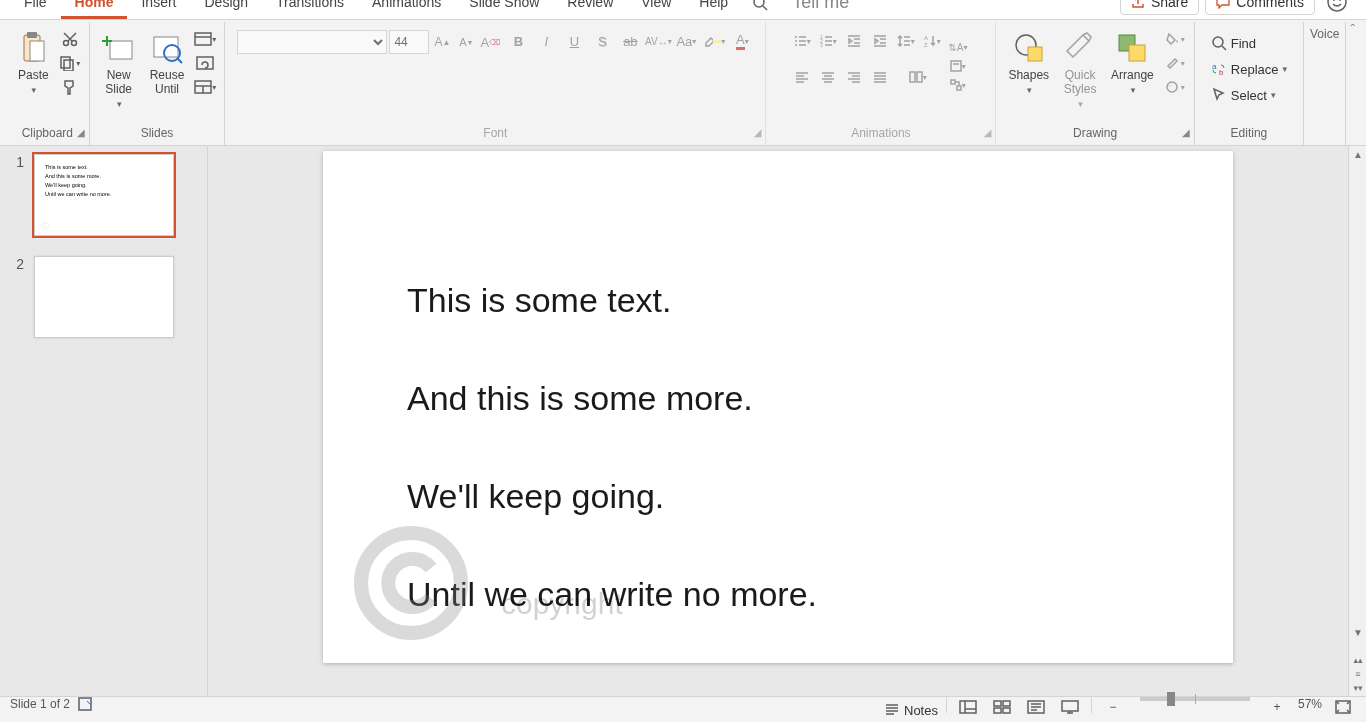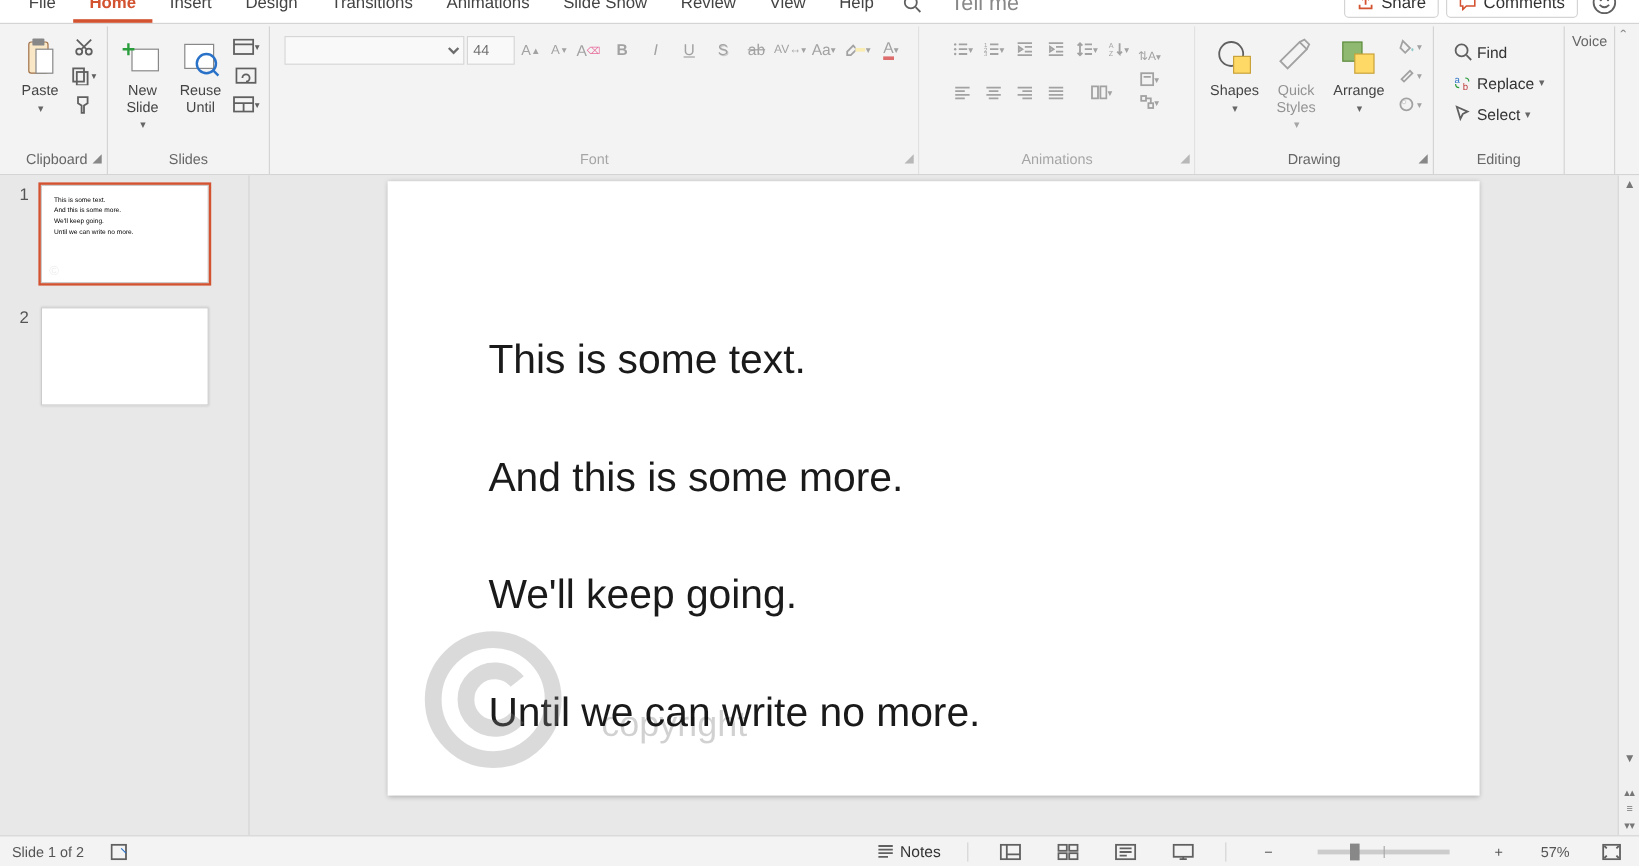--- a/index.html
+++ b/index.html
@@ -50,21 +50,21 @@
 .vscroll .arr.down { bottom:54px;}
 .vscroll .fit-arrows { position:absolute; bottom:0; left:0; width:18px; display:flex; flex-direction:column; align-items:center; gap:0; }
 .vscroll .fit-arrows span { font-size:9px; color:#777; height:14px; line-height:12px; cursor:pointer;}
 .slide { position:absolute; top:5px; left:115px; width:910px; height:512px; background:#fff; box-shadow:0 1px 4px rgba(0,0,0,.25);}
 .slide-text { position:absolute; left:84px; top:100px; font-size:34px; color:#1a1a1a; line-height:98px;}
 .watermark { position:absolute; left:28px; bottom:20px; display:flex; align-items:center; color:rgba(0,0,0,.18);}
 .watermark svg { opacity:.3;}
 .watermark .copytxt { font-size:30px; margin-left:30px; margin-top:42px; color:rgba(0,0,0,.18);}
 
 
-.status { height:26px; background:#f3f3f3; border-top:1px solid var(--border); display:flex; align-items:center; font-size:12px; color:#555; padding:0 10px; gap:22px;}
+.status { height:26px; background:#f3f3f3; border-top:1px solid var(--border); display:flex; font-size:12px; color:#555; padding:0 10px; gap:8px;}
 .status .spacer { flex:1;}
 .status .sep { width:1px; height:16px; background:var(--border);}
 .viewbtn { width:26px; height:20px; display:flex; align-items:center; justify-content:center; cursor:pointer;}
 .zoom-slider { width:110px; height:4px; background:#ccc; position:relative; margin:0 6px;}
 .zoom-slider .tick { position:absolute; top:-3px; width:1px; height:10px; background:#aaa; left:50%;}
 .zoom-slider .handle { position:absolute; top:-5px; width:8px; height:14px; background:#888; left:25%;}
 
 svg { display:block; }
 .ic1 { stroke:var(--icon); stroke-width:1.5; fill:none;}
 .ic1f { fill:var(--icon); }

